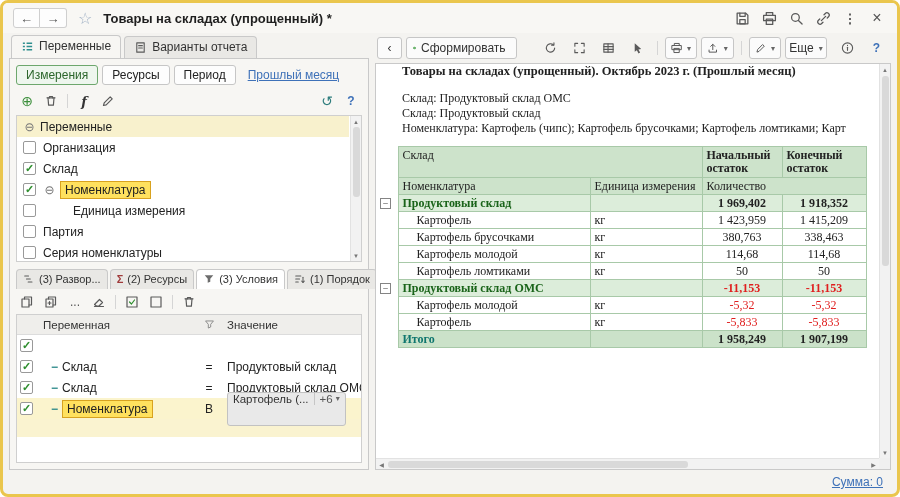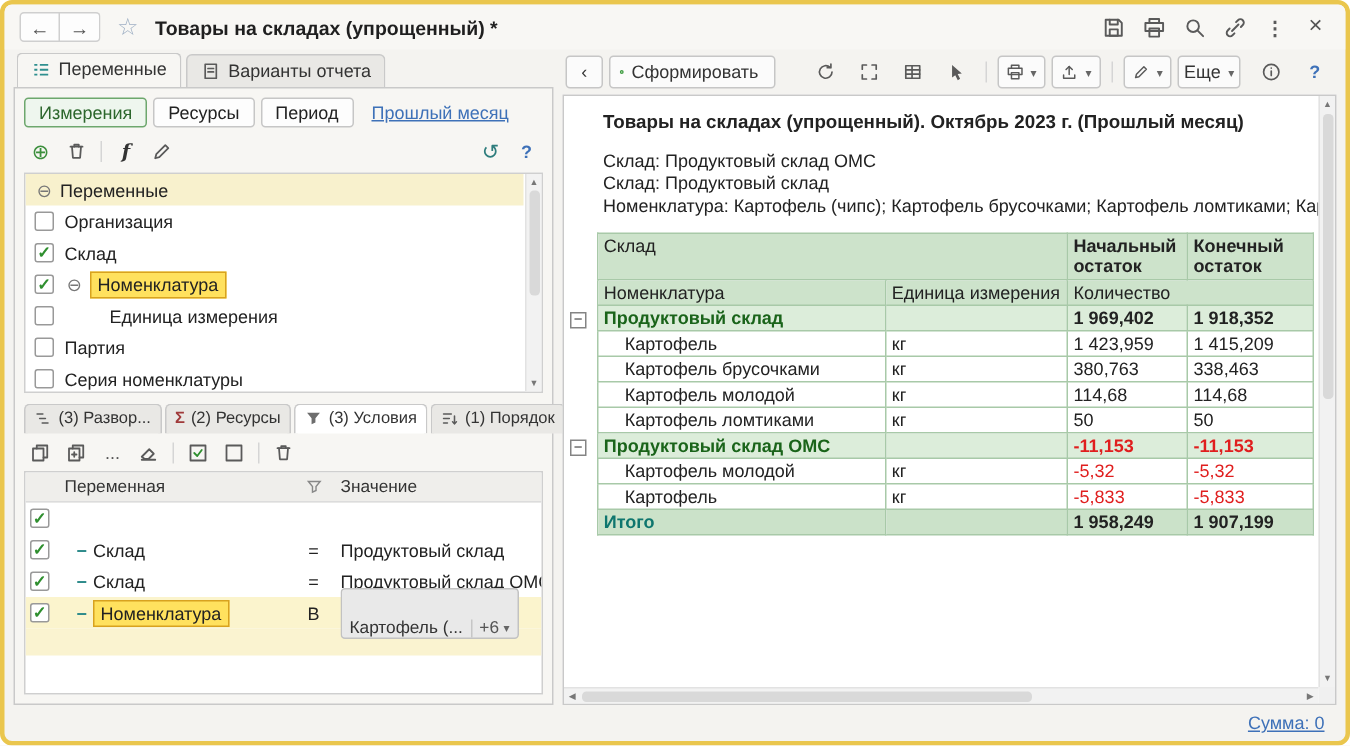--- a/index.html
+++ b/index.html
@@ -65,50 +65,50 @@
   .chead{display:flex;height:20px;background:#efeeeb;border-bottom:1px solid #dcdcdc;align-items:center;font-size:11.5px;color:#333;}
   .ccol-cb{width:26px;display:flex;justify-content:center;flex:none;}
   .ccol-f{width:148px;display:flex;align-items:center;flex:none;overflow:hidden;white-space:nowrap;}
   .ccol-op{width:36px;display:flex;justify-content:center;flex:none;}
   .ccol-v{flex:1;display:flex;align-items:center;overflow:hidden;white-space:nowrap;padding-right:4px;}
   .crow{display:flex;align-items:center;height:21px;}
   .crow.sel{background:#fbf4cd;}
   .crow.ghost{background:#faf3d0;height:18px;}
   .dash{color:#2e8b8b;margin:0 4px 0 8px;font-weight:bold;}
   .fold{margin-right:5px;flex:none;}
-  .tag{display:inline-flex;align-items:flex-end;background:#e9e9e9;border:1px solid #c2c2c2;border-radius:3px;height:34px;padding:0 5px;gap:5px;font-size:11.5px;color:#333;cursor:pointer;}
+  .tag{display:inline-flex;align-items:flex-start;background:#e9e9e9;border:1px solid #c2c2c2;border-radius:3px;height:34px;padding:0 5px;gap:5px;font-size:11.5px;color:#333;cursor:pointer;}
   .tag .bdg{border-left:1px solid #c6c6c6;padding-left:5px;color:#555;display:inline-flex;gap:3px;align-items:center;}
   .caret{font-size:8px;color:#666;}
   
   .rtbar{display:flex;align-items:center;gap:4px;padding:4px 2px 4px 2px;height:30px;}
   .rbtn{height:22px;min-width:25px;border:1px solid #c6c6c6;border-radius:3px;background:#fbfbfb;display:flex;align-items:center;justify-content:center;gap:5px;padding:0 5px;color:#333;cursor:pointer;white-space:nowrap;}
   .rbtn.flat{border-color:transparent;background:transparent;}
   .rbtn.gen{padding:0 10px 0 6px;margin-right:17px;}
   .rbtn.help2{color:#3e71b8;font-weight:bold;}
   
   .report-wrap{flex:1;position:relative;background:#fff;border:1px solid #c9c9c9;min-height:0;}
-  .rep{position:absolute;top:0;left:0;right:11px;bottom:11px;overflow:hidden;padding-top:10px;}
+  .rep{position:absolute;top:0;left:0;right:11px;bottom:11px;overflow:hidden;font-family:Liberation Serif, serif;}
   .rep-title{font-weight:bold;margin:0 0 12px 26px;font-size:12.5px;white-space:nowrap;overflow:hidden;}
   .rep-filters{margin-left:26px;}
   .rep-filter{line-height:15px;white-space:nowrap;overflow:hidden;}
   .rtable{border-collapse:collapse;margin-top:10px;font-size:12px;table-layout:fixed;}
   .rtable td{border:1px solid #a8c9a8;height:17px;padding:0 4px;overflow:hidden;white-space:nowrap;}
   .rtable td.gutter{border:none;background:#fff;padding:0;position:relative;}
   .gutter.line{background-image:linear-gradient(#b5b5b5,#b5b5b5);background-size:1px 100%;background-position:10px 0;background-repeat:no-repeat;}
   .gbtn{display:inline-block;width:11px;height:11px;border:1px solid #848484;background:#fff;color:#333;font-size:10px;line-height:9px;text-align:center;margin-left:4px;cursor:pointer;}
   .hcell{background:#cde3cb;}
   .hcell.bld{font-weight:bold;}
   .hcell.wrap{white-space:normal;line-height:13px;padding:2px 4px;height:30px;vertical-align:top;}
   .rrow.group td{background:#dcedda;font-weight:bold;}
   .rrow.group .c-name{color:#1a641a;}
   .rrow.total td{background:#cbe2c9;font-weight:bold;}
   .rrow.total .c-name{color:#0f766e;}
   .rrow td.gutter{background:#fff;font-weight:normal;}
   .rrow.detail .c-name{padding-left:18px;}
-  .num{text-align:left;}
+  .num{text-align:center;}
   .neg{color:#e01e1e;}
   .red{color:#c0392b;}
   
   .sb-v{position:absolute;top:0;right:0;bottom:11px;width:11px;background:#f2f2f2;border-left:1px solid #e2e2e2;display:flex;flex-direction:column;align-items:center;}
   .sb-v .ar,.sb-h .ar{font-size:6px;color:#777;display:flex;align-items:center;justify-content:center;cursor:pointer;}
   .sb-v .ar{height:11px;width:100%;}
   .sb-v .thumb{width:7px;height:190px;background:#d9d9d9;border-radius:3px;margin-top:1px;cursor:pointer;}
   .sb-h{position:absolute;left:0;right:11px;bottom:0;height:11px;background:#f2f2f2;border-top:1px solid #e2e2e2;display:flex;align-items:center;}
   .sb-h .ar{width:11px;height:100%;}
   .sb-h .thumb{height:7px;width:300px;background:#d9d9d9;border-radius:3px;margin-left:1px;cursor:pointer;}

